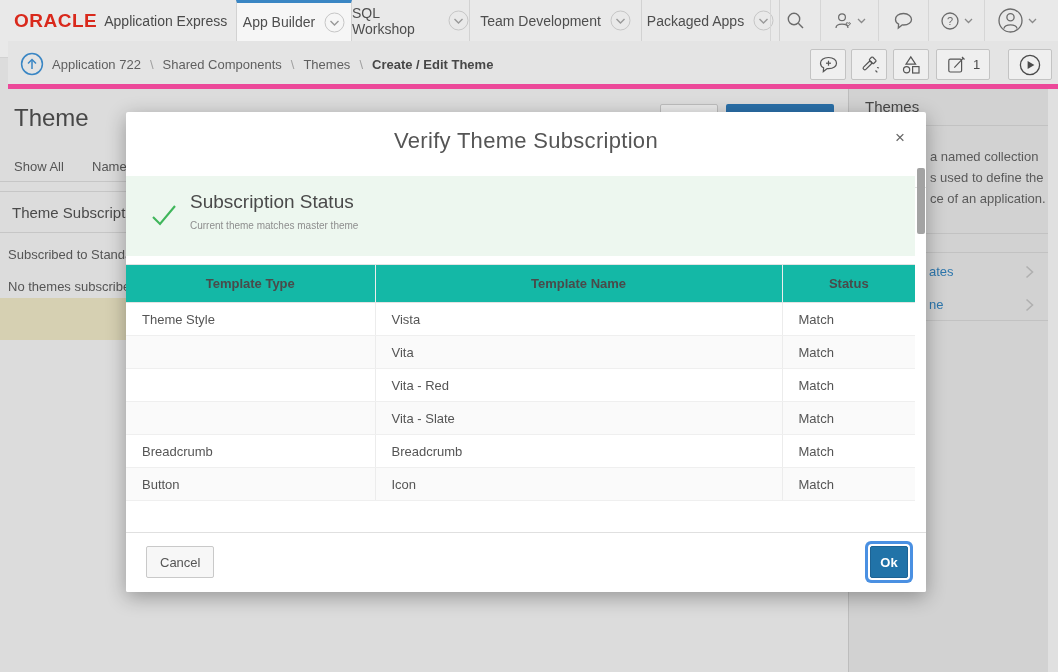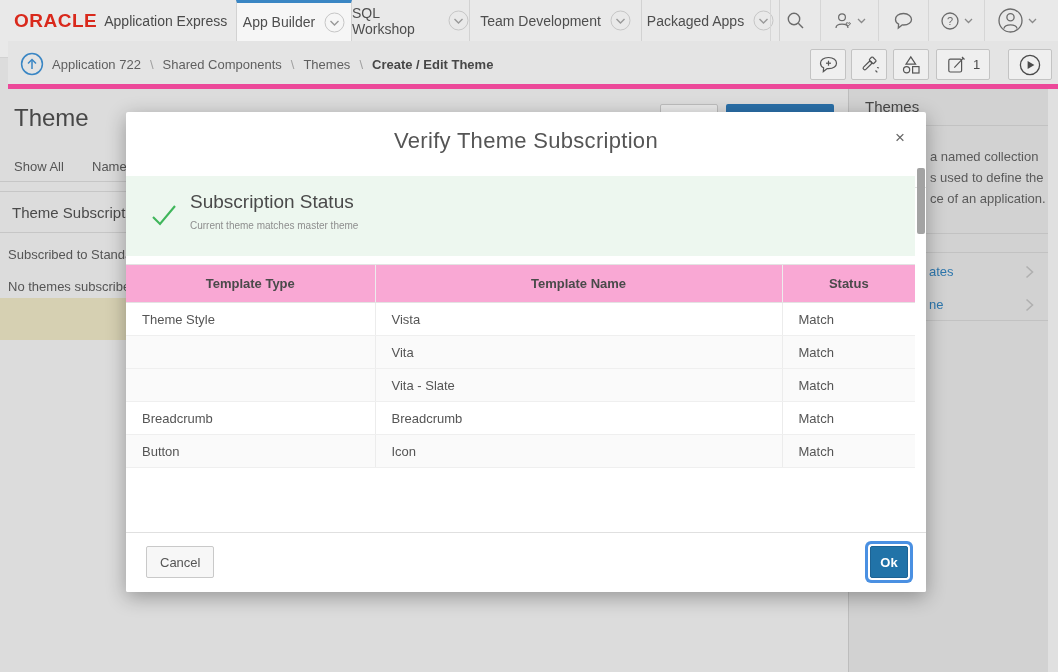--- a/index.html
+++ b/index.html
@@ -68,21 +68,21 @@
   .m-header { position:absolute; top:0; left:0; right:0; height:76px; border-bottom:1px solid #e2e2e2; }
   .m-title { width:100%; text-align:center; line-height:58px; font-size:22px; font-weight:300;
     color:#555; letter-spacing:.3px; }
   .m-close { position:absolute; right:21px; top:17px; font-size:17px; color:#666; cursor:pointer; line-height:1; }
   .m-status { position:absolute; top:64px; left:0; width:789px; height:80px; background:#edf7ef; }
   .m-check { position:absolute; left:22px; top:24px; }
   .m-status-title { position:absolute; left:64px; top:15px; font-size:19px; color:#4a4a4a; }
   .m-status-sub { position:absolute; left:64px; top:44px; font-size:10px; color:#8e8e8e; }
   .m-table { position:absolute; top:152px; left:0; width:789px; border-collapse:collapse;
     table-layout:fixed; font-size:13px; color:#555; }
-  .m-table th { height:38px; background:#f9a8d4; border-top:1px solid #e3e3e3;
+  .m-table th { height:38px; background:#14b8a6; border-top:1px solid #e3e3e3;
     border-bottom:1px solid #e3e3e3; font-weight:bold; color:#4a4a4a; text-align:center; }
   .m-table td { height:33px; padding:0 16px; border-bottom:1px solid #efefef; background:#fff; }
   .m-table th + th, .m-table td + td { border-left:1px solid #ececec; }
   .m-table tr.alt td { background:#fafafa; }
   .m-scroll-thumb { position:absolute; right:1px; top:56px; width:8px; height:66px;
     background:#a3a3a3; border-radius:2px; cursor:pointer; }
   .m-footer { position:absolute; bottom:0; left:0; right:0; height:60px; border-top:1px solid #e0e0e0;
     background:#fff; border-radius:0 0 2px 2px; }
   .btn-cancel { position:absolute; left:20px; top:13px; height:32px; padding:0 13px;
     background:#f7f7f7; border:1px solid #c9c9c9; border-radius:2px; font-size:13px; color:#555;
@@ -342,20 +342,25 @@
       <tr>
         <td>Theme Style</td>
         <td>Vista</td>
         <td>Match</td>
       </tr>
       <tr class="alt">
         <td></td>
         <td>Vita</td>
         <td>Match</td>
       </tr>
+      <tr>
+        <td></td>
+        <td>Vita - Red</td>
+        <td>Match</td>
+      </tr>
       <tr class="alt">
         <td></td>
         <td>Vita - Slate</td>
         <td>Match</td>
       </tr>
       <tr>
         <td>Breadcrumb</td>
         <td>Breadcrumb</td>
         <td>Match</td>
       </tr>

